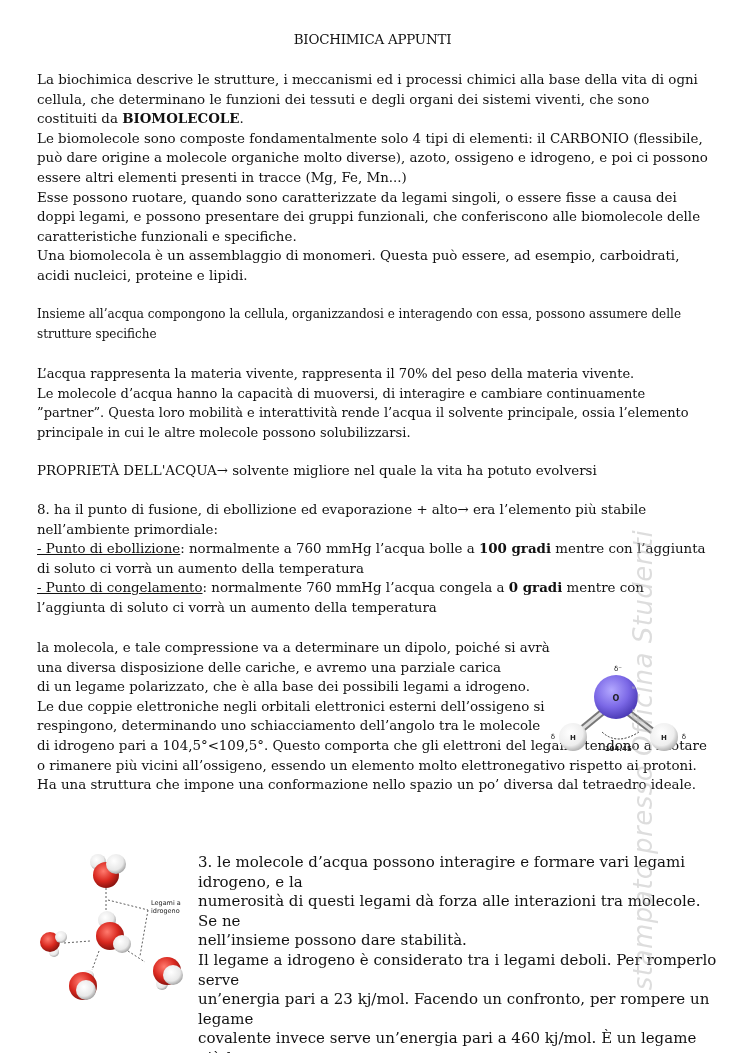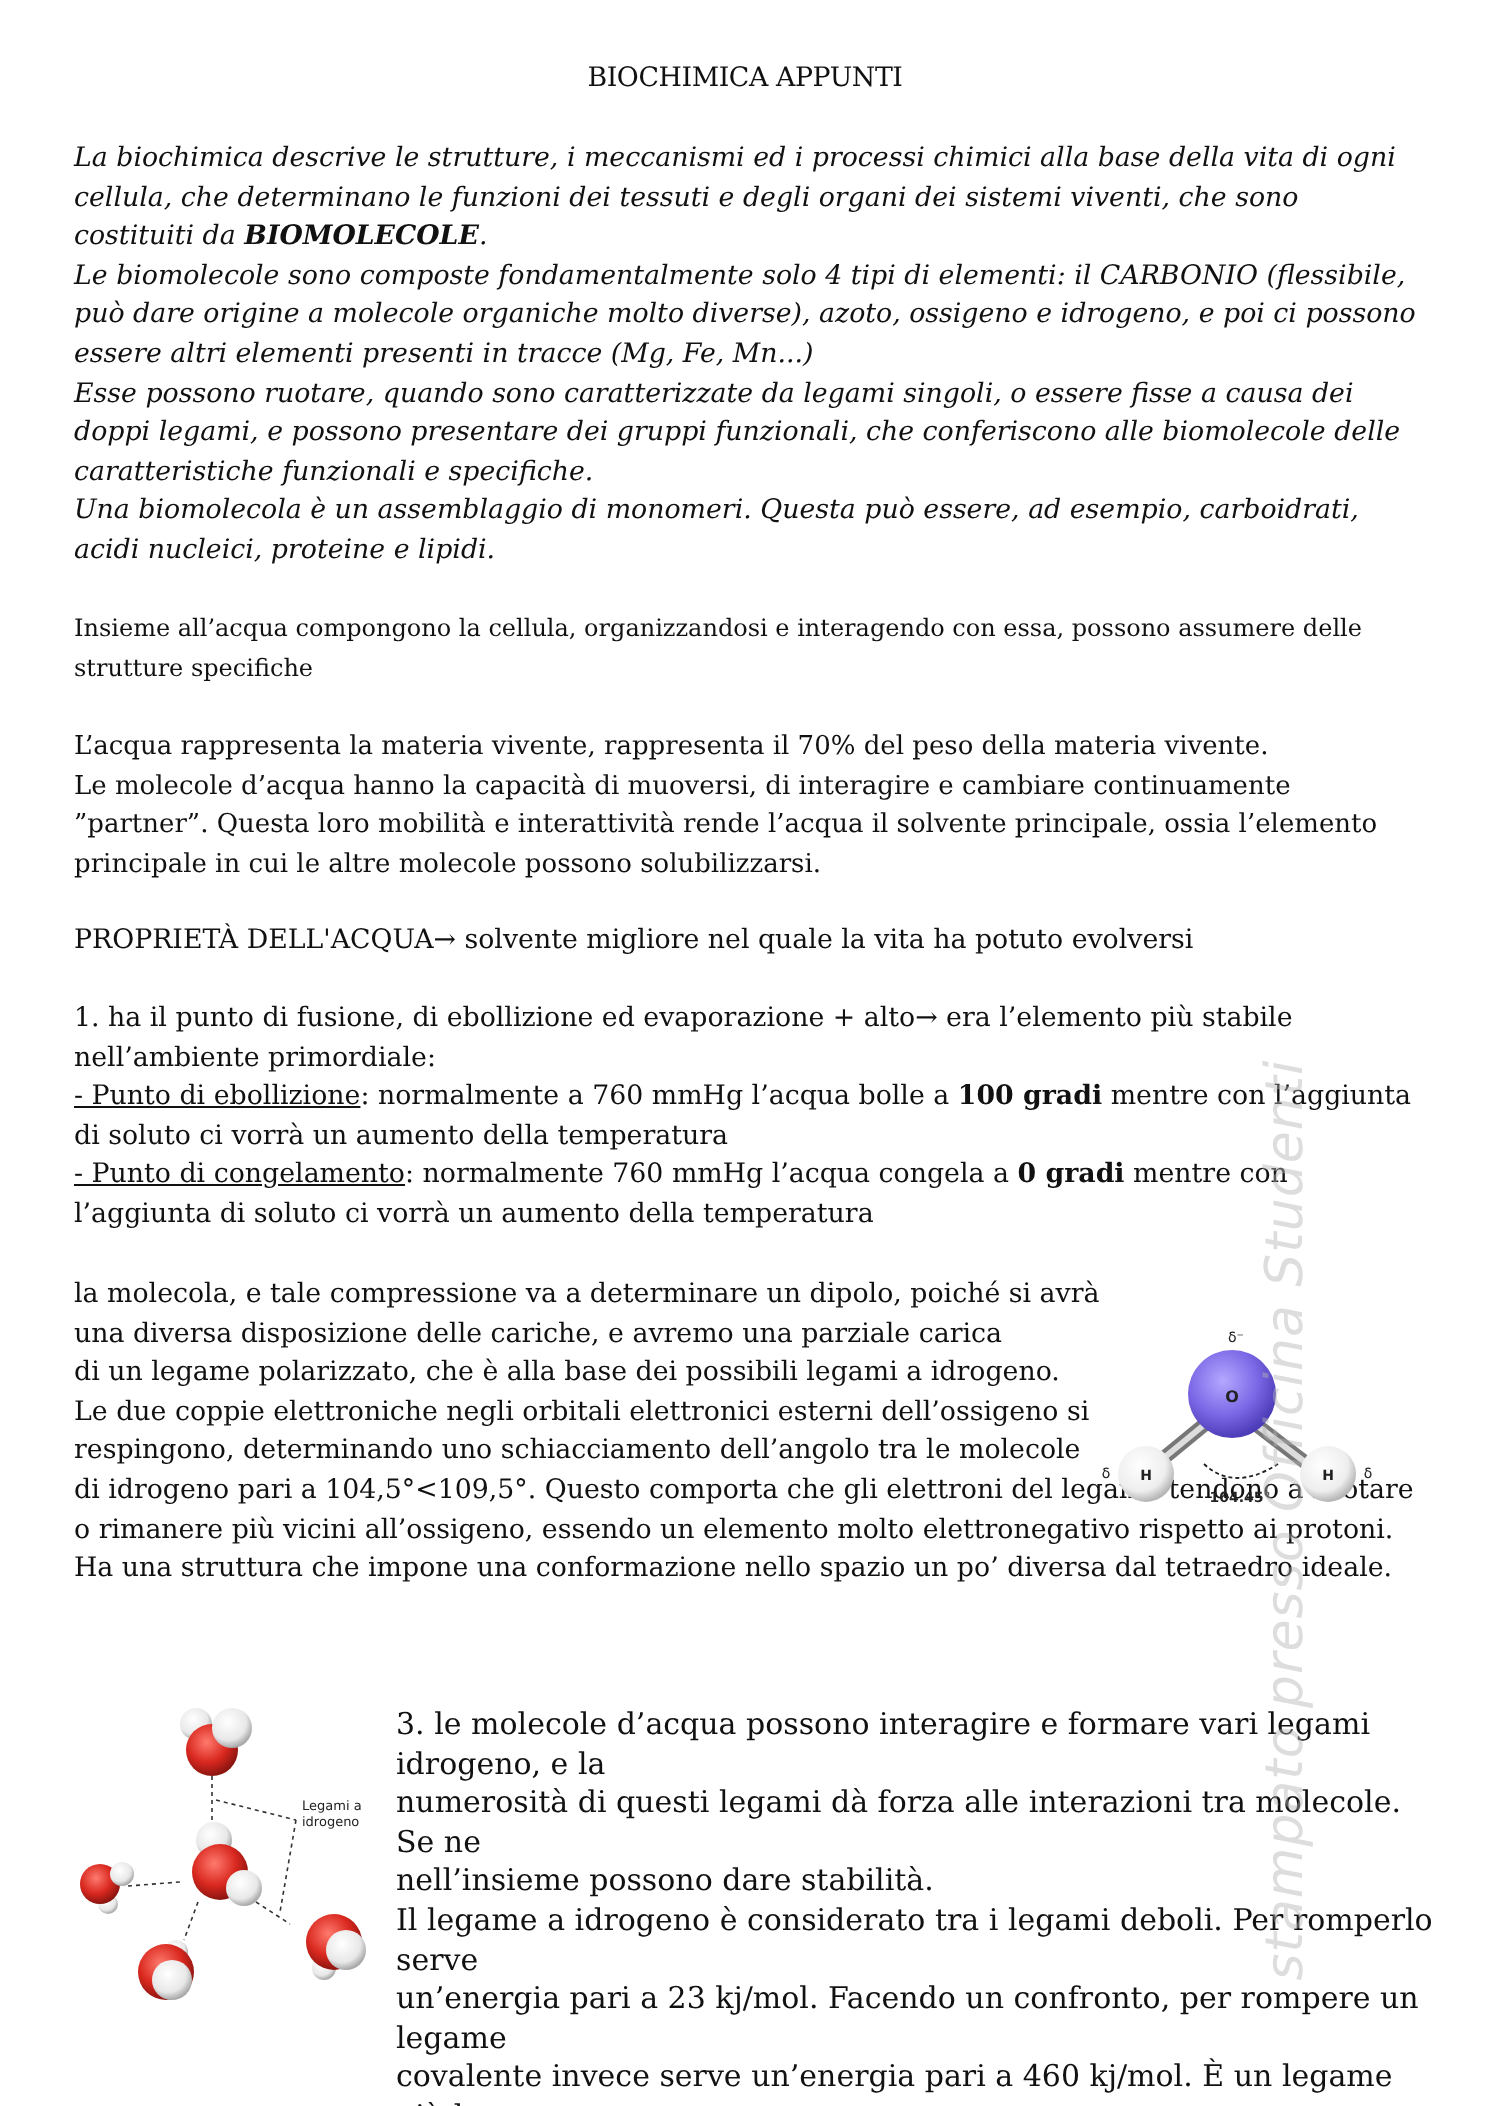--- a/index.html
+++ b/index.html
@@ -16,42 +16,42 @@
     font-size: 26px; color: rgba(180,180,180,0.45); letter-spacing: 0.5px; }
   .fig1 { position: absolute; left: 545px; top: 660px; width: 148px; height: 95px; }
   .fig2 { position: absolute; left: 28px; top: 848px; width: 165px; height: 170px; }
   svg text { font-family: "DejaVu Sans", "Liberation Sans", sans-serif; }
 </style>
 </head>
 <body>
 
 <div class="title">BIOCHIMICA APPUNTI</div>
 
-<div class="block" style="top:70px; font-size:13.4px; line-height:19.6px;font-style:italic;">
+<div class="block" style="top:70px; font-size:13.4px; line-height:19.6px;">
   <p><span>La biochimica descrive le strutture, i meccanismi ed i processi chimici alla base della vita di ogni cellula, che determinano le funzioni dei tessuti e degli organi dei sistemi viventi, che sono costituiti da </span><b>BIOMOLECOLE</b><span>.</span></p>
   <p> Le biomolecole sono composte fondamentalmente solo 4 tipi di elementi: il CARBONIO (flessibile, può dare origine a molecole organiche molto diverse), azoto, ossigeno e idrogeno, e poi ci possono essere altri elementi presenti in tracce (Mg, Fe, Mn...)</p>
   <p>Esse possono ruotare, quando sono caratterizzate da legami singoli, o essere fisse a causa dei doppi legami, e possono presentare dei gruppi funzionali, che conferiscono alle biomolecole delle caratteristiche funzionali e specifiche.</p>
   <p>Una biomolecola è un assemblaggio di monomeri. Questa può essere, ad esempio, carboidrati, acidi nucleici, proteine e lipidi.</p>
 </div>
 
 <div class="block" style="top:305px; font-size:12px; line-height:19.6px;">
   <p>Insieme all’acqua compongono la cellula, organizzandosi e interagendo con essa, possono assumere delle strutture specifiche</p>
 </div>
 
 <div class="block" style="top:364px; font-size:13px; line-height:19.6px;">
   <p>L’acqua rappresenta la materia vivente, rappresenta il 70% del peso della materia vivente.</p>
   <p>Le molecole d’acqua hanno la capacità di muoversi, di interagire e cambiare continuamente ”partner”. Questa loro mobilità e interattività rende l’acqua il solvente principale, ossia l’elemento principale in cui le altre molecole possono solubilizzarsi.</p>
 </div>
 
 <div class="block" style="top:461px; font-size:13.4px; line-height:19.6px;">
   <p>PROPRIETÀ DELL'ACQUA→ solvente migliore nel quale la vita ha potuto evolversi</p>
 </div>
 
 <div class="block" style="top:500px; font-size:13.4px; line-height:19.6px;">
-  <p>1. ha il punto di fusione, di ebollizione ed evaporazione + alto→ era l’elemento più stabile nell’ambiente primordiale:</p>
+  <p>8. ha il punto di fusione, di ebollizione ed evaporazione + alto→ era l’elemento più stabile nell’ambiente primordiale:</p>
   <p><u> - Punto di ebollizione</u><span>: normalmente a 760 mmHg l’acqua bolle a </span><b>100 gradi</b><span> mentre con l’aggiunta di soluto ci vorrà un aumento della temperatura</span></p>
   <p><u> - Punto di congelamento</u><span>: normalmente 760 mmHg l’acqua congela a </span><b>0 gradi</b><span> mentre con l’aggiunta di soluto ci vorrà un aumento della temperatura</span></p>
 </div>
 
 <div class="block" style="top:638px; font-size:13.4px; line-height:19.6px;">
   <div>
     <p>la molecola, e tale compressione va a determinare un dipolo, poiché si avrà</p>
     <p>una diversa disposizione delle cariche, e avremo una parziale carica</p>
     <p>di un legame polarizzato, che è alla base dei possibili legami a idrogeno.</p>
     <p>Le due coppie elettroniche negli orbitali elettronici esterni dell’ossigeno si</p>

